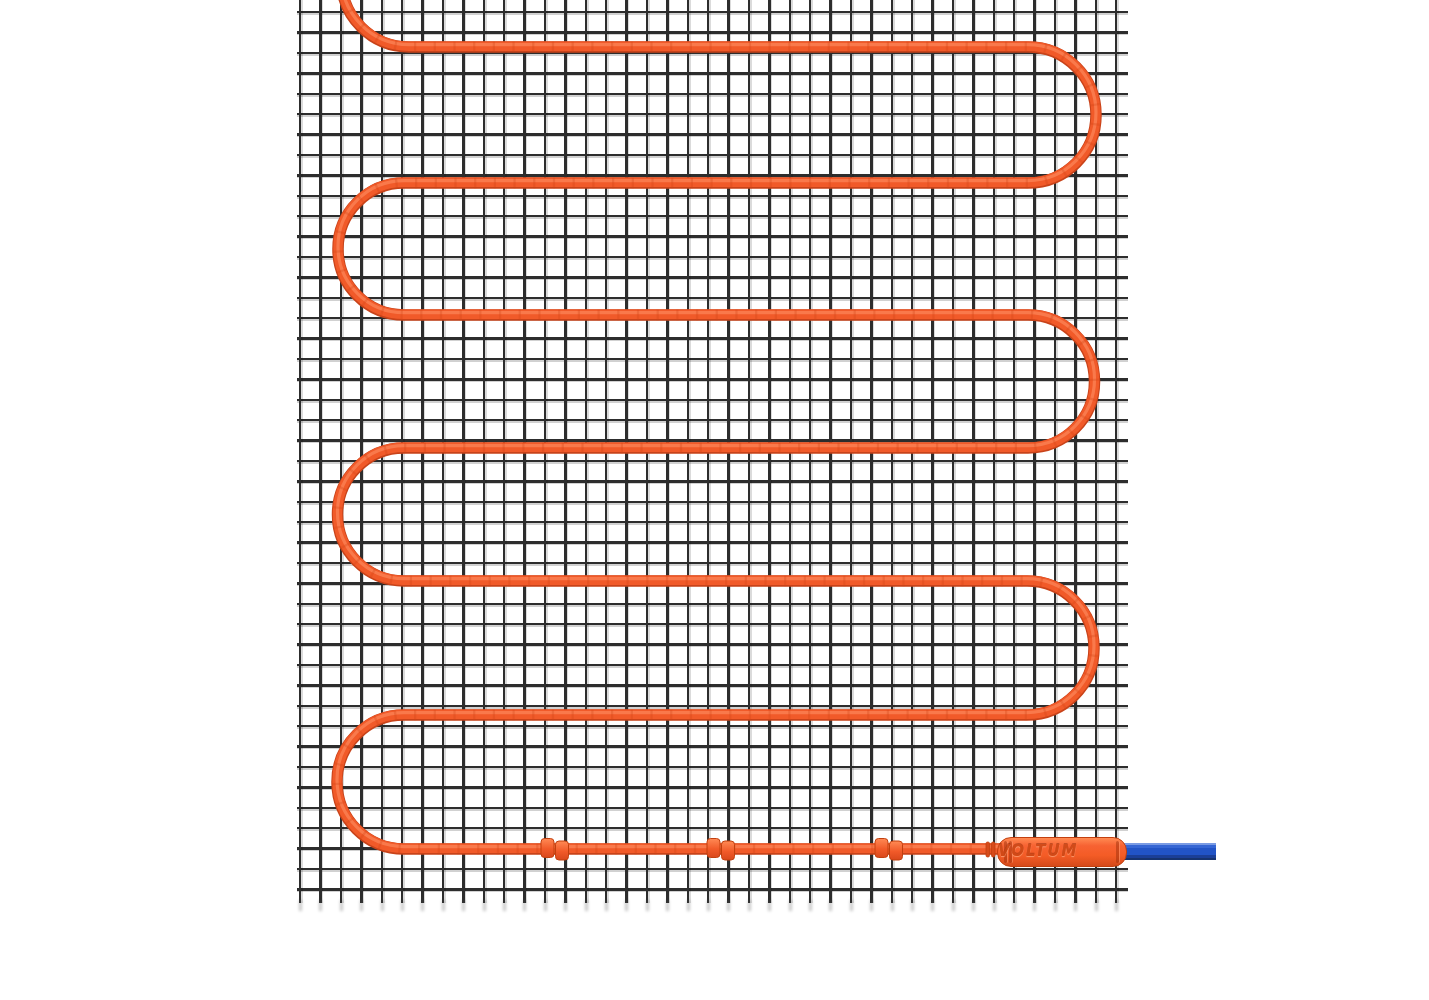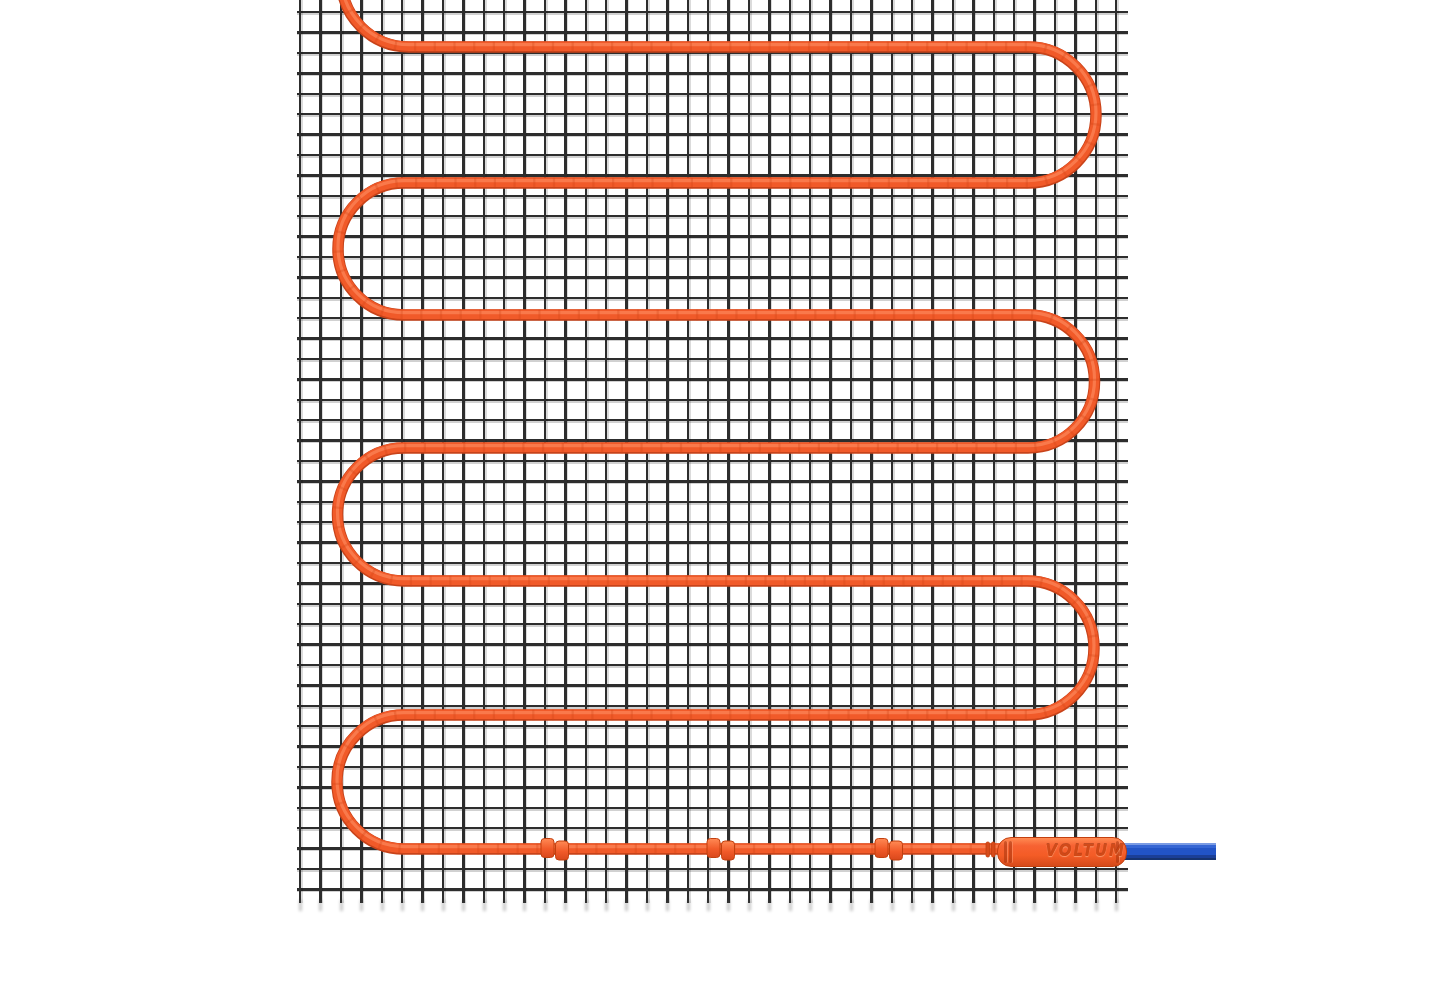--- a/index.html
+++ b/index.html
@@ -72,21 +72,21 @@
   .connector{
     position:absolute;left:997px;top:837px;width:130px;height:30px;
     border-radius:14px;
     background:linear-gradient(180deg,
       var(--connector-body-light) 0%,
       #f76232 28%,
       var(--connector-body) 62%,
       var(--connector-body-dark) 100%);
     border:1px solid var(--connector-outline);
     box-sizing:border-box;
-    display:flex;align-items:center;justify-content:flex-end;
+    display:flex;align-items:center;justify-content:flex-start;
   }
   .connector .rib{
     position:absolute;top:3px;height:22px;width:3px;border-radius:2px;
     background:rgba(150,45,8,0.45);
     box-shadow:1px 0 0 rgba(255,160,120,0.5);
   }
   .rib-l1{left:6px;} .rib-l2{left:11px;} .rib-r1{right:7px;}
   .connector-label{
     font-size:15px;font-weight:bold;font-style:italic;
     letter-spacing:2px;line-height:1;

